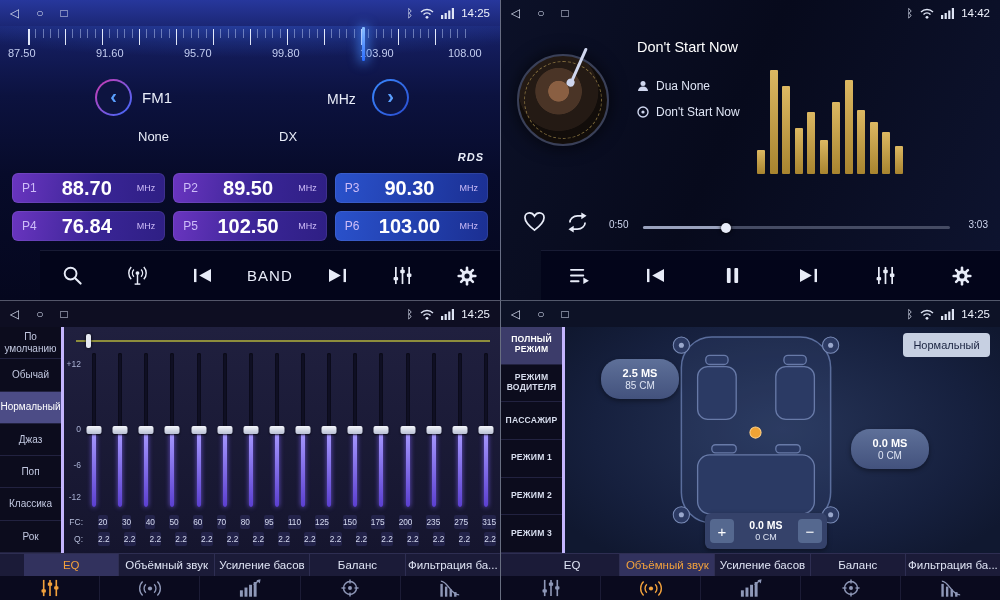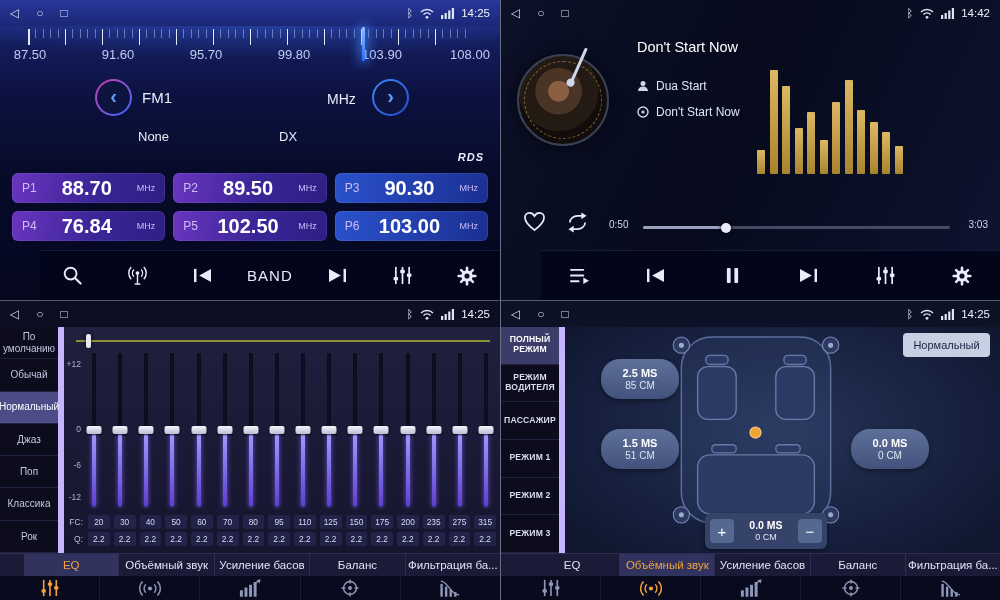--- a/index.html
+++ b/index.html
@@ -21,21 +21,21 @@
   .sb-time{font-size:11.5px;color:#eef2fc;}
 
   
   .freq-scale{position:absolute;left:0;right:0;top:26px;height:38px;background:radial-gradient(ellipse 420px 42px at 50% 0,rgba(60,110,240,.30),transparent 75%);}
   .ticks{position:absolute;left:28px;right:28px;top:3px;height:16px;
     background-image:
       repeating-linear-gradient(90deg, rgba(235,240,255,.95) 0 1.5px, transparent 1.5px 37px),
       repeating-linear-gradient(90deg, rgba(170,185,230,.55) 0 1px, transparent 1px 7.4px);
     background-size:100% 16px,100% 9px;background-repeat:no-repeat;}
   .scale-labels{position:absolute;left:8px;right:8px;top:21px;display:flex;justify-content:space-between;}
-  .scale-labels span{width:44px;text-align:center;font-size:13px;color:#c3cdf0;}
+  .scale-labels span{width:44px;text-align:left;font-size:11px;color:#c3cdf0;}
   .scale-pointer{position:absolute;left:362px;top:1px;width:3px;height:34px;background:linear-gradient(180deg,#8cc0ff,#2a6bff);box-shadow:0 0 12px 2px rgba(70,140,255,.9);border-radius:1px;}
   .tune-btn{position:absolute;width:37px;height:37px;border-radius:50%;border:2.5px solid transparent;
     background:linear-gradient(#0d1440,#0d1440) padding-box,linear-gradient(135deg,#d03ab0,#3a6bff) border-box;
     display:flex;align-items:center;justify-content:center;cursor:pointer;}
   .tune-down{left:95px;top:79px;}
   .tune-up{left:372px;top:79px;background:linear-gradient(#0d1440,#0d1440) padding-box,linear-gradient(135deg,#3a8bff,#2a4bd0) border-box;}
   .tune-down::after{content:'‹';font-size:20px;font-weight:bold;color:#5aa0ff;margin-top:-3px;}
   .tune-up::after{content:'›';font-size:20px;font-weight:bold;color:#5aa0ff;margin-top:-3px;}
   .band-label{position:absolute;left:142px;top:89px;font-size:15px;color:#e8ecf8;}
   .big-freq{position:absolute;left:175px;top:74px;width:140px;text-align:center;font-size:35px;font-weight:bold;letter-spacing:1px;color:#fff;text-shadow:0 0 10px rgba(120,160,255,.35);}
@@ -69,21 +69,21 @@
   .sbar{width:8px;background:linear-gradient(180deg,#dcb862,#a8842f);border-radius:1px;}
   .pc-heart{position:absolute;left:22px;top:211px;cursor:pointer;}
   .pc-repeat{position:absolute;left:64px;top:212px;cursor:pointer;}
   .time-elapsed{position:absolute;left:108px;top:219px;font-size:10px;color:#cfd6ee;}
   .time-duration{position:absolute;right:12px;top:219px;font-size:10px;color:#cfd6ee;}
   .progress-track{position:absolute;left:142px;right:50px;top:226px;height:3px;background:#454b63;border-radius:2px;cursor:pointer;}
   .progress-fill{height:100%;background:#9aa2bd;border-radius:2px;}
   .progress-knob{position:absolute;top:50%;transform:translate(-50%,-50%);width:10px;height:10px;border-radius:50%;background:#e8ecf8;box-shadow:0 0 4px #000;}
 
   
-  .sidebar{position:absolute;left:0;top:26px;width:64px;bottom:47px;background:#0c0c1d;border-right:6px solid #c4b5fd;display:flex;flex-direction:column;}
+  .sidebar{position:absolute;left:0;top:26px;width:64px;bottom:47px;background:#0c0c1d;border-right:3px solid #c4b5fd;display:flex;flex-direction:column;}
   .side-item{flex:1;display:flex;align-items:center;justify-content:center;text-align:center;font-size:10px;color:#c2c8e0;border-bottom:1px solid #222240;padding:1px 3px;line-height:1.15;cursor:pointer;}
   .side-item.selected{background:#4c4c86;color:#fff;}
   .mode-item{font-size:8.6px;font-weight:bold;letter-spacing:.2px;color:#d8deee;}
   .mode-item.selected{background:#3c3c6a;color:#fff;}
   .tabbar{position:absolute;left:0;right:0;bottom:0;height:47px;}
   .tab-labels{position:absolute;left:0;right:0;top:0;height:23px;display:flex;background:#1b1b38;border-top:1px solid #2e2e52;}
   .tab-label{flex:1;display:flex;align-items:center;justify-content:center;font-size:11.5px;color:#dfe4f4;border-left:1px solid #2e2e52;white-space:nowrap;overflow:hidden;cursor:pointer;}
   .tab-label:first-child{border-left:none;margin-left:24px;}
   .tab-label.selected{background:#32325e;color:#f2a13c;}
   .tab-icons{position:absolute;left:0;right:0;bottom:0;height:24px;display:flex;background:#0a0a1e;}
@@ -94,21 +94,21 @@
   
   .eq-main{position:absolute;left:64px;right:0;top:26px;bottom:47px;background:linear-gradient(180deg,#20203f,#15152e);}
   .master-line{position:absolute;left:12px;right:10px;top:13px;height:2px;background:#8d8d3c;cursor:pointer;}
   .master-knob{position:absolute;left:10px;top:-6px;width:5px;height:14px;background:#e6e9f2;border-radius:2px;box-shadow:0 0 3px #000;}
   .eq-scale span{position:absolute;left:0;width:17px;text-align:right;font-size:8.5px;color:#aab2d4;}
   .eq-sliders{position:absolute;left:21px;right:5px;top:26px;height:154px;display:flex;justify-content:space-between;}
   .eqs{position:relative;width:18px;height:100%;cursor:pointer;}
   .eqs .trk{position:absolute;left:50%;top:0;bottom:0;width:4px;transform:translateX(-50%);background:#101025;border-radius:2px;box-shadow:inset 0 0 2px #000;}
   .eqs .fill{position:absolute;left:50%;transform:translateX(-50%);width:4px;bottom:0;background:linear-gradient(180deg,#a89bff,#5b3fd0);box-shadow:0 0 5px rgba(130,100,255,.8);border-radius:2px;}
   .eqs .knob{position:absolute;left:50%;transform:translate(-50%,-50%);width:15px;height:8px;background:linear-gradient(180deg,#f4f6fb,#b9c0d4);border-radius:2px;box-shadow:0 1px 2px rgba(0,0,0,.8);}
-  .fcq-row{position:absolute;left:2px;right:4px;display:flex;align-items:center;gap:4px;}
+  .fcq-row{position:absolute;left:2px;right:4px;display:flex;align-items:center;gap:14px;}
   #fc-row{top:188px;} #q-row{top:205px;}
   .fcq-row .lab{width:18px;font-size:8.5px;color:#b8bfdc;text-align:right;padding-right:1px;flex:none;}
   .fcq-cell{flex:1;height:14px;background:#23234a;border-radius:2px;font-size:8.3px;color:#d6dbf0;display:flex;align-items:center;justify-content:center;cursor:pointer;}
 
   
   .sur-main{position:absolute;left:64px;right:0;top:26px;bottom:47px;background:radial-gradient(ellipse 270px 160px at 50% 45%,#263457 0%,#16203e 70%,#101830 100%);}
   .normal-btn{position:absolute;top:6px;right:10px;width:87px;height:24px;background:#c7d0e2;color:#1a2340;font-size:11px;border-radius:4px;display:flex;align-items:center;justify-content:center;cursor:pointer;}
   .car-view{position:absolute;left:101px;top:4px;width:180px;height:198px;}
   .delay-btn{position:absolute;width:78px;height:40px;border-radius:19px;background:linear-gradient(180deg,#5e7099,#43527d);display:flex;flex-direction:column;align-items:center;justify-content:center;gap:1px;box-shadow:0 2px 5px rgba(0,0,0,.4);cursor:pointer;}
   .delay-btn .ms{font-size:11px;font-weight:bold;color:#fff;}
@@ -302,21 +302,21 @@
     <div class="tonearm"></div>
   </div>
   <div class="song-title">Don't Start Now</div>
   <div class="meta-row artist-row">
     <span class="mi">
         <svg viewBox="0 0 12 12" width="12" height="12">
           <circle cx="6" cy="3.5" r="2.5" fill="#cfd6ee"></circle>
           <path d="M1 11a5 4.5 0 0 1 10 0z" fill="#cfd6ee"></path>
         </svg>
       </span>
-    <span>Dua Start</span>
+    <span>Dua None</span>
   </div>
   <div class="meta-row track-row">
     <span class="mi">
         <svg viewBox="0 0 12 12" width="12" height="12">
           <circle cx="6" cy="6" r="5" stroke="#cfd6ee" stroke-width="1.4" fill="none"></circle>
           <circle cx="6" cy="6" r="1.6" fill="#cfd6ee"></circle>
         </svg>
       </span>
     <span>Don't Start Now</span>
   </div>
@@ -720,24 +720,20 @@
           <rect x="107" y="112" width="24" height="8" rx="3.5"></rect>
           <rect x="30" y="122" width="115" height="58" rx="12"></rect>
         </g>
         <circle cx="87" cy="100" r="5.5" fill="#f0a335" stroke="#ffd28a" stroke-width="1"></circle>
       </svg>
     </div>
     <div class="delay-btn" id="d-fl">
       <span class="ms">2.5 MS</span>
       <span class="cm">85 CM</span>
     </div>
-    <div class="delay-btn" id="d-rl">
-      <span class="ms">1.5 MS</span>
-      <span class="cm">51 CM</span>
-    </div>
     <div class="delay-btn" id="d-rr">
       <span class="ms">0.0 MS</span>
       <span class="cm">0 CM</span>
     </div>
     <div class="center-adjust">
       <div class="ca-btn">+</div>
       <div class="ca-val">
         <span class="ms">0.0 MS</span>
         <span class="cm">0 CM</span>
       </div>

